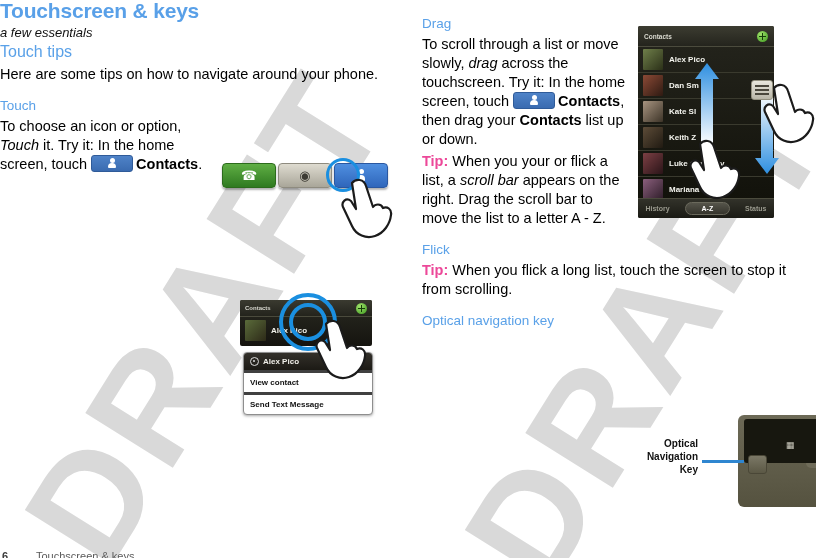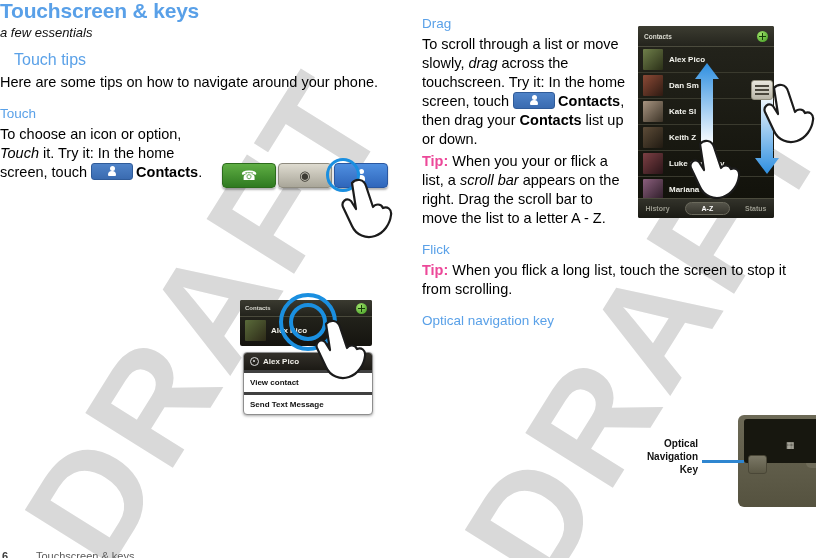--- a/index.html
+++ b/index.html
@@ -81,21 +81,21 @@
     line-height: 14px;
     color: #111;
   }
   .h2 {
     color: #5aa1e8;
     font-size: 16px;
     font-weight: normal;
     margin: 16px 0 4px 0;
     line-height: 18px;
   }
-  .h2.first { margin-top: 11px; padding-left: 14px; }
+  .h2.first { margin-top: 3px; }
   .h3 {
     color: #5aa1e8;
     font-size: 13.5px;
     font-weight: normal;
     margin: 14px 0 3px 0;
     line-height: 16px;
   }
   p.body {
     font-size: 14.5px;
     line-height: 19px;

